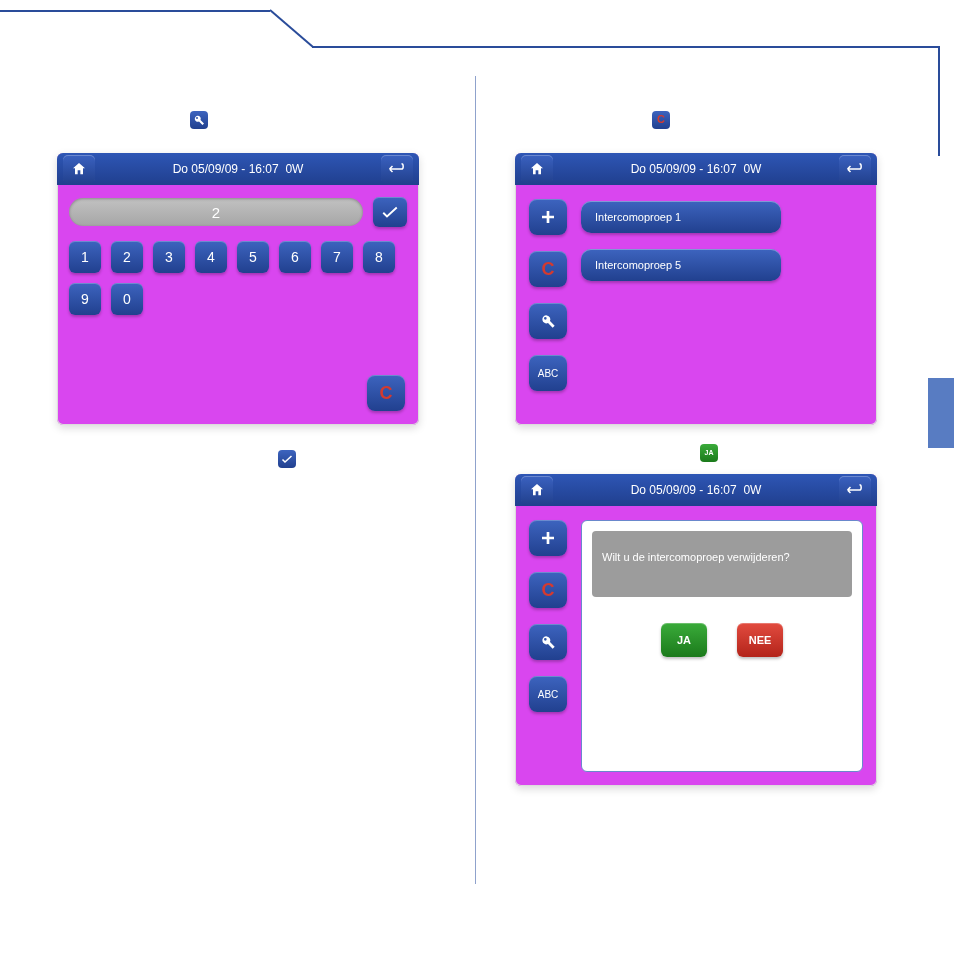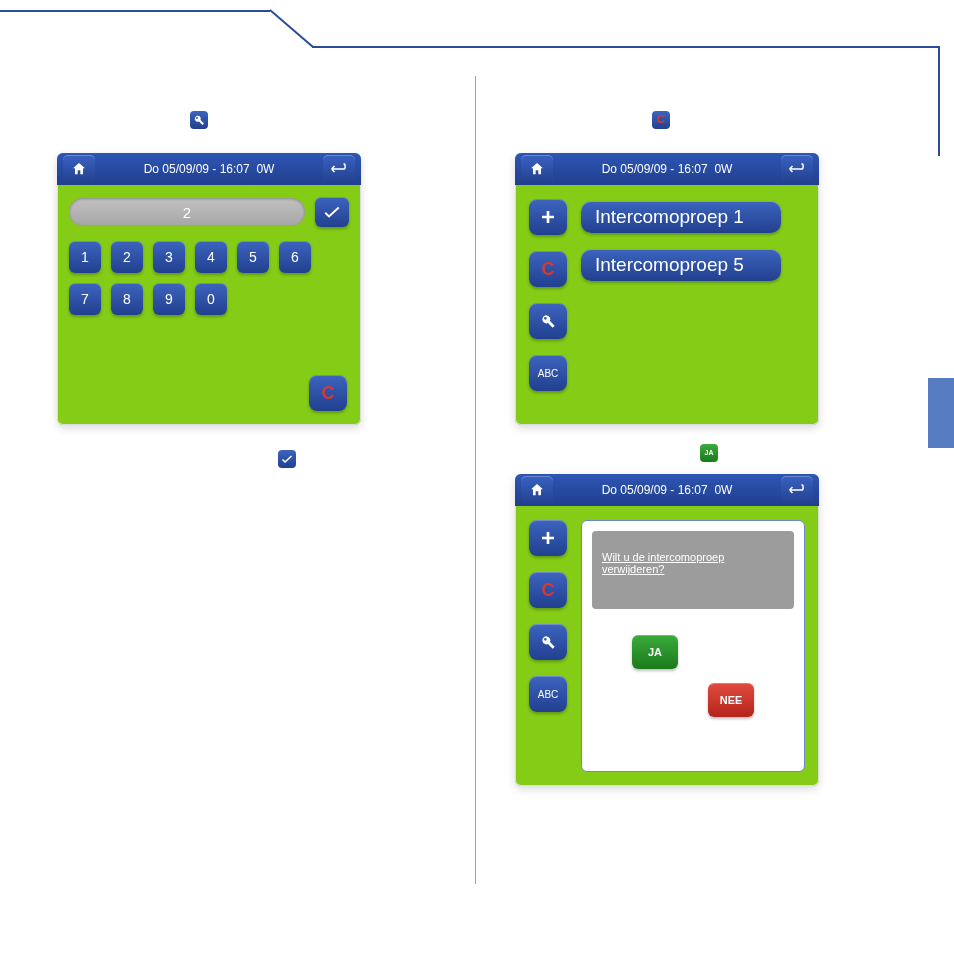--- a/index.html
+++ b/index.html
@@ -61,23 +61,23 @@
     vertical-align: middle;
     font-size: 10px;
     color: #fff;
     margin: 0 3px;
   }
   .inline-icon.blue { background: linear-gradient(#3d64bf,#21408f); }
   .inline-icon.green { background: linear-gradient(#3aab3a,#1b7a1b); font-size:7px; font-weight:bold; }
   .inline-icon.red-c { background: linear-gradient(#3d64bf,#21408f); color:#d43a2f; font-weight:bold; font-size:11px; }
 
   .screen {
-    width: 304px;
-    border-radius: 6px;
-    background: #84cc16;
+    width: 362px;
+    border-radius: 6px;
+    background: #d946ef;
     box-shadow: 0 0 0 1px #dcdcdc inset, 0 3px 8px rgba(0,0,0,0.15);
     margin-top: 24px;
     position: relative;
     overflow: hidden;
   }
   .screen-header {
     height: 32px;
     background: linear-gradient(#2e56b5, #203f8e);
     display: flex;
     align-items: center;
@@ -161,53 +161,52 @@
   .side-btn.red-letter { color:#d43a2f; font-weight:bold; font-size:18px; }
   .side-btn.abc { font-size:10px; font-weight: normal; }
   .pill-col { display:flex; flex-direction:column; gap:16px; padding-top: 2px; }
   .pill {
     width: 200px; height: 32px;
     background: linear-gradient(#3d64bf,#21408f);
     color:#fff;
     border-radius: 10px;
     display:flex; align-items:center;
     padding-left: 14px;
-    font-size: 19px;
+    font-size: 11px;
     box-shadow: inset 0 1px 0 rgba(255,255,255,0.35), 0 2px 3px rgba(0,0,0,0.25);
   }
 
   
   .dialog-body { padding: 14px; min-height: 280px; position: relative; display:flex; gap:14px; }
   .dialog-box {
     flex: 1;
     border: 1px solid #6a88cc;
     border-radius: 6px;
     background:#fff;
     display:flex; flex-direction:column;
     padding: 10px;
     gap: 26px;
   }
   .dialog-msg {
     background: #9c9c9c;
     color:#fff;
     border-radius: 4px;
     padding: 20px 10px 34px 10px;
     font-size: 11px;
-    text-decoration: underline;
   }
   .dialog-actions { display:flex; justify-content:center; gap: 30px; }
   .dlg-btn {
     width: 46px; height: 34px;
     border-radius: 6px;
     color:#fff; font-size:11px; font-weight:bold;
     display:flex; align-items:center; justify-content:center;
     box-shadow: inset 0 1px 0 rgba(255,255,255,0.25), 0 2px 3px rgba(0,0,0,0.25);
   }
   .dlg-btn.yes { background: linear-gradient(#3aab3a,#1b7a1b); }
-  .dlg-btn.no  { background: linear-gradient(#e24b3f,#b3241a); margin-top: 48px; }
+  .dlg-btn.no  { background: linear-gradient(#e24b3f,#b3241a); }
 
   .intro-line { font-size: 12px; color:#222; line-height:1.6; }
 
   svg { display:block; }
 </style>
 </head>
 <body>
 
 <div class="page-frame">
   <div class="h1"></div>

